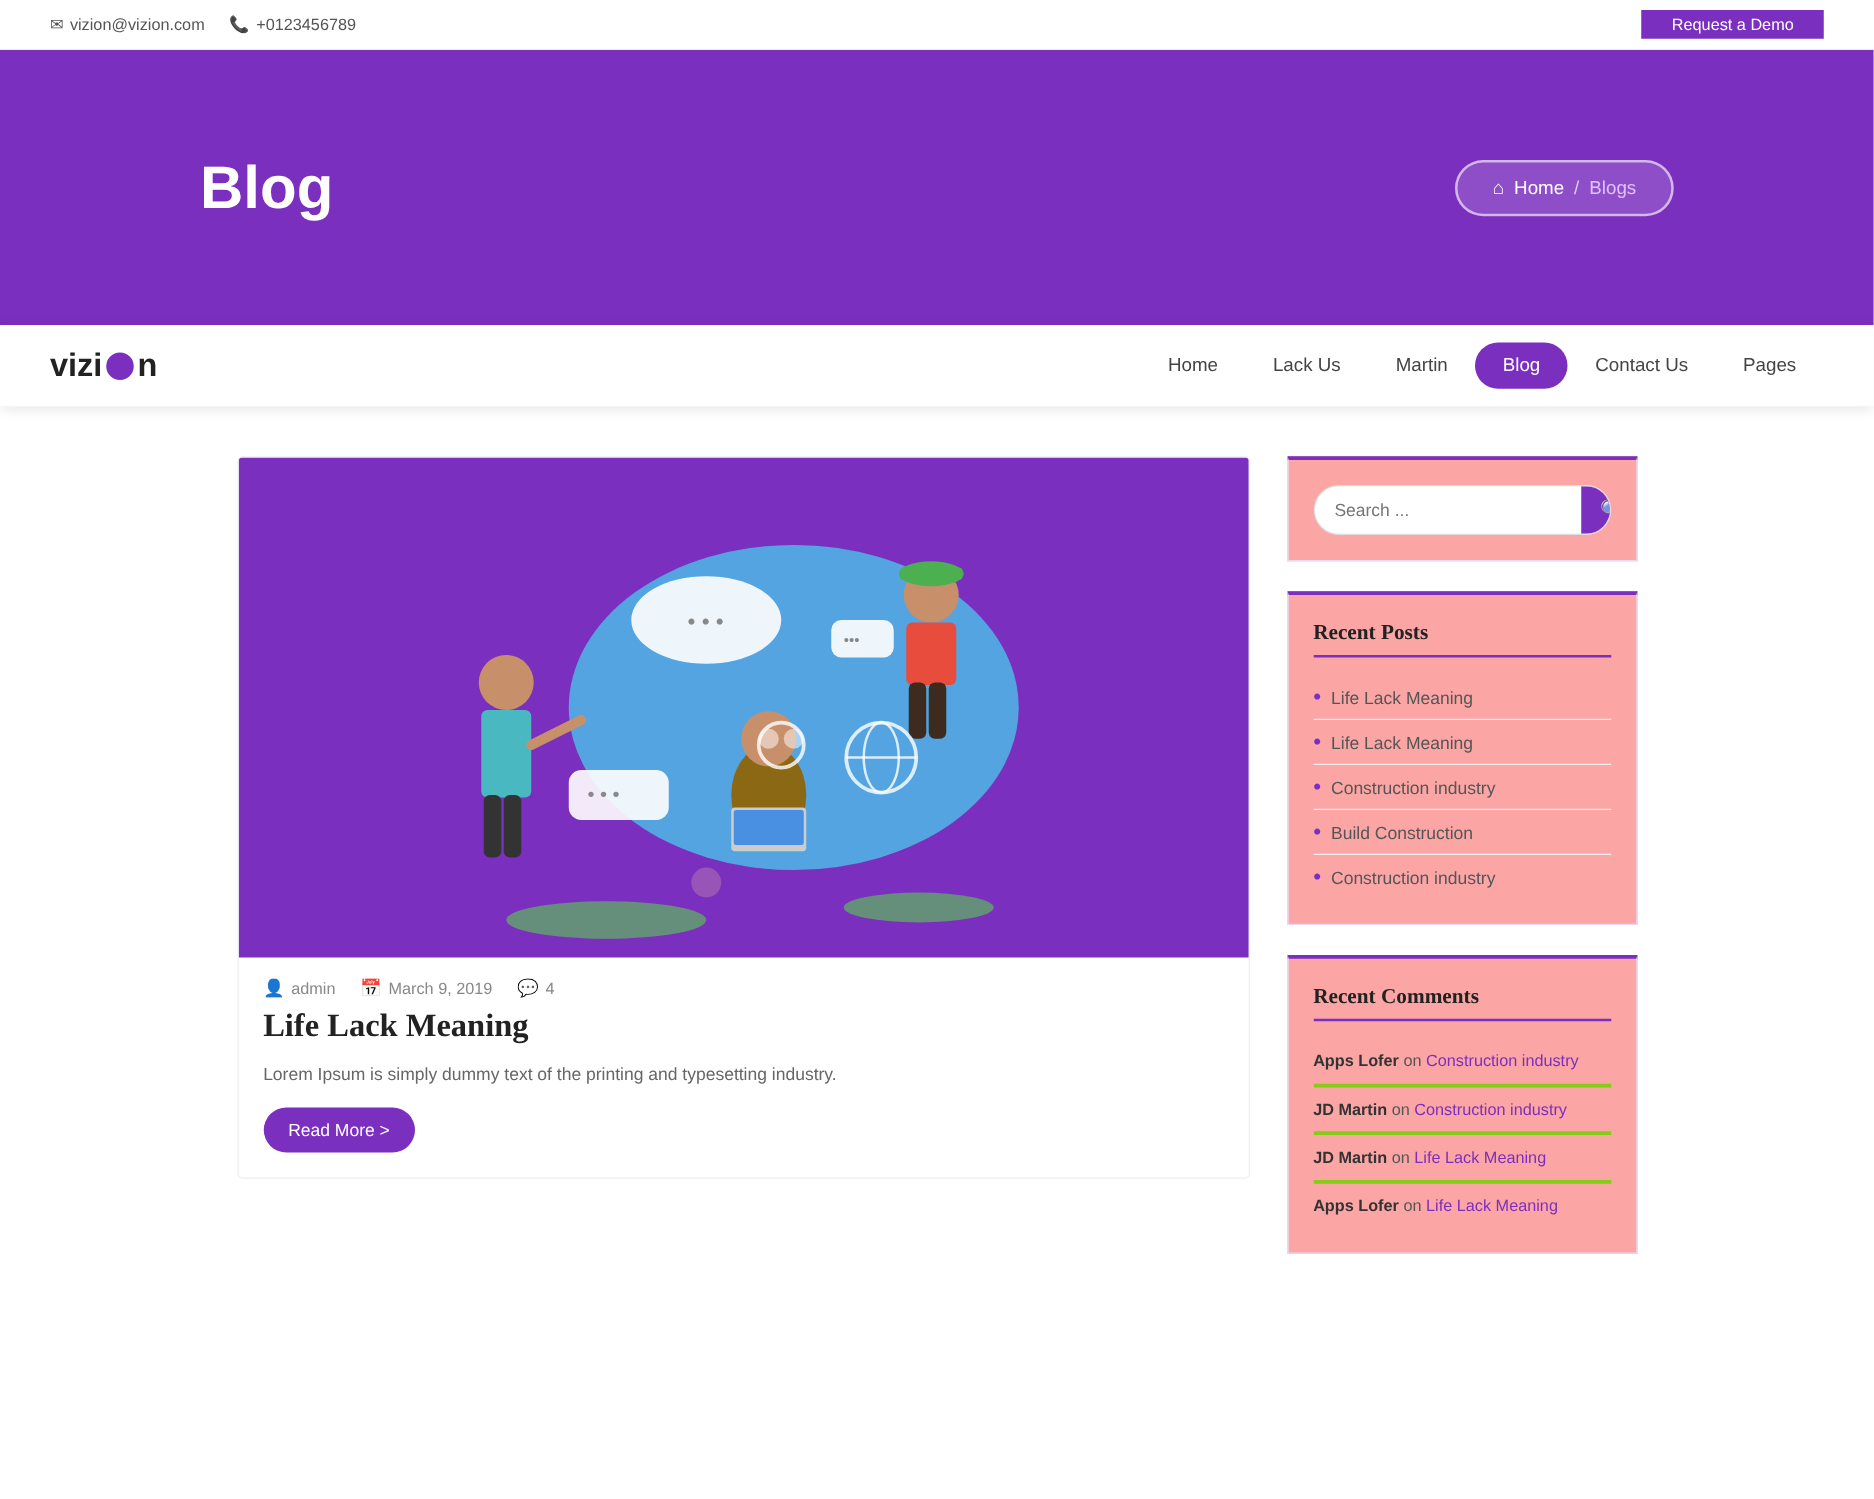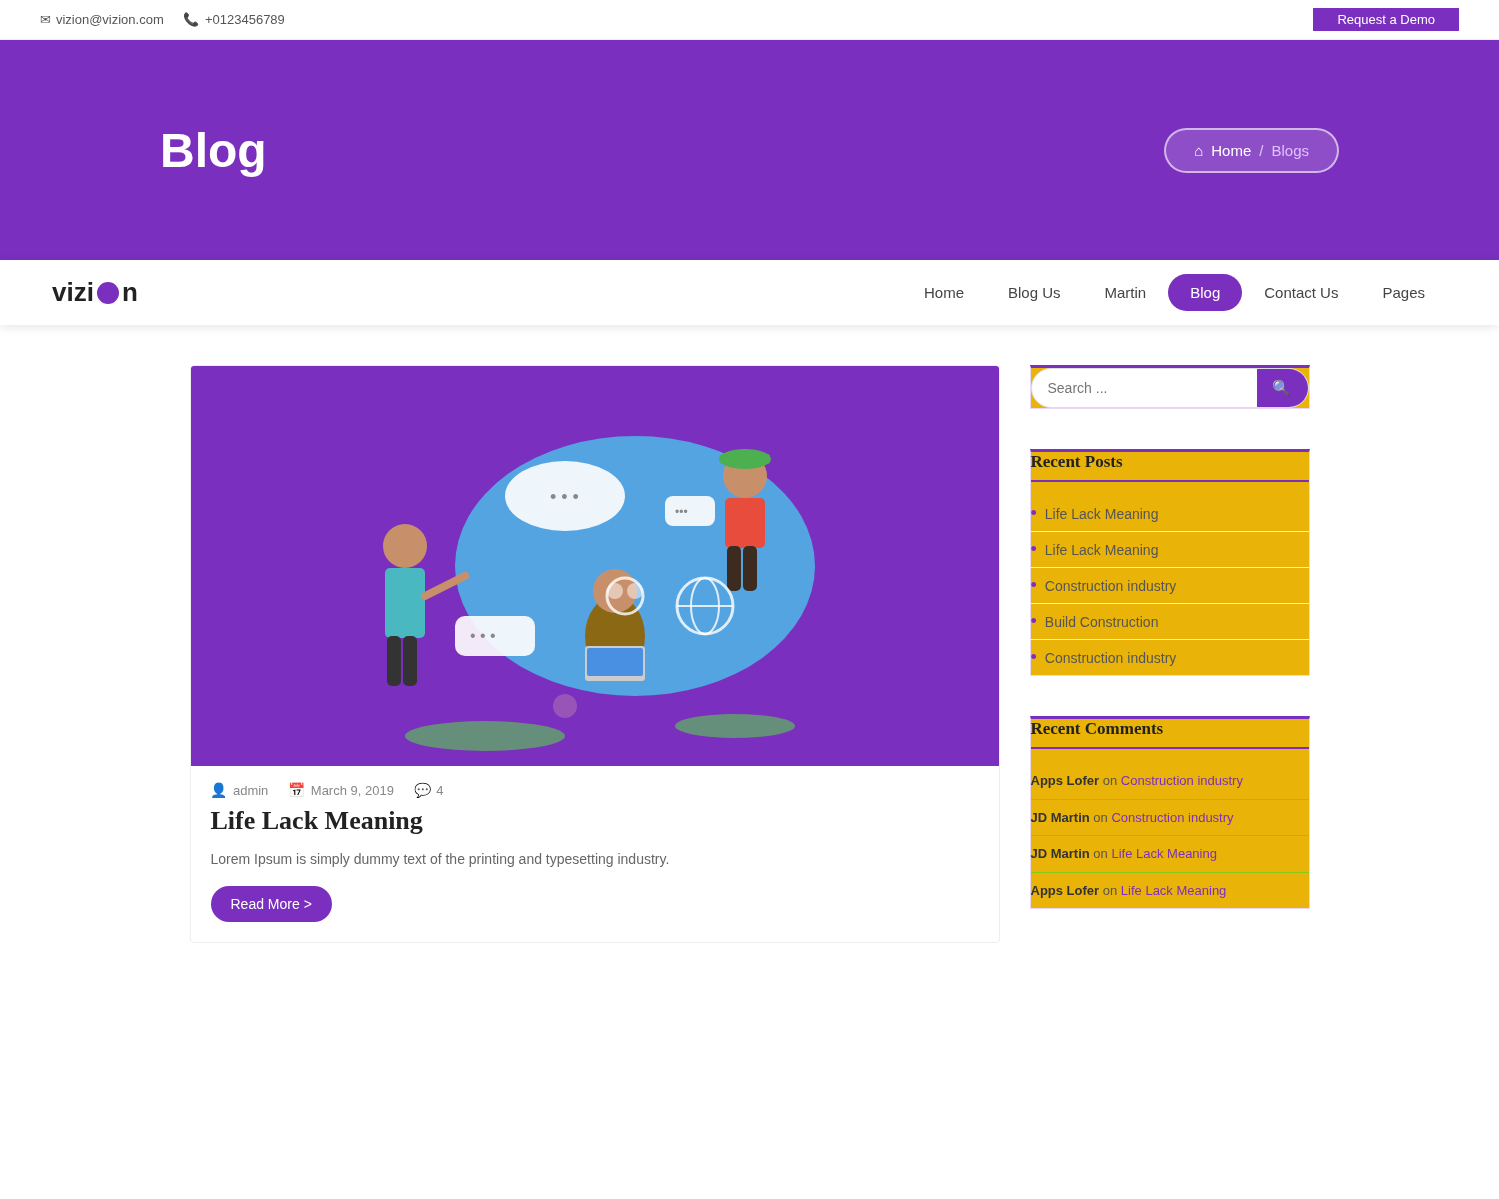--- a/index.html
+++ b/index.html
@@ -52,21 +52,21 @@
       font-size: 15px;
     }
     .breadcrumb-pill a { color: #fff; text-decoration: none; }
     .breadcrumb-pill .sep { color: rgba(255,255,255,0.7); }
     .breadcrumb-pill .current { color: #e0c0ff; }
 
     
     .navbar {
       background: #fff;
       box-shadow: 0 2px 10px rgba(0,0,0,0.1);
-      padding: 0 52px;
+      padding: 0 40px;
       display: flex;
       justify-content: space-between;
       align-items: center;
       height: 65px;
       position: sticky;
       top: 0;
       z-index: 100;
     }
     .logo {
       font-size: 26px;
@@ -171,22 +171,23 @@
       border: none;
       text-decoration: none;
       text-align: center;
     }
 
     
     .sidebar { width: 280px; flex-shrink: 0; }
     .sidebar-widget {
       border: 1px solid #e8d8f5;
       border-top: 3px solid #7b2fbe;
-      margin-bottom: 40px;
-      background: #eab308;
+      padding: 20px;
+      margin-bottom: 24px;
+      background: #fca5a5;
     }
     .search-box {
       display: flex;
       align-items: center;
       border: 1px solid #ddd;
       border-radius: 25px;
       overflow: hidden;
       background: #fff;
     }
     .search-box input {
@@ -235,21 +236,21 @@
     .recent-posts-list li a {
       color: #555;
       text-decoration: none;
     }
 
     .comments-list { list-style: none; }
     .comments-list li {
       padding: 8px 0;
       font-size: 13px;
       color: #555;
-      border-bottom: 1px solid #84cc16;
+      border-bottom: 3px solid #84cc16;
       line-height: 1.5;
     }
     .comments-list li:last-child { border-bottom: none; }
     .comments-list .commenter { font-weight: bold; color: #333; }
     .comments-list .post-link { color: #7b2fbe; text-decoration: none; }
   </style>
 </head>
 <body>
 
 <div class="top-bar">
@@ -280,21 +281,21 @@
   <div class="logo">
     <span>vizi</span>
     <span class="logo-brain"></span>
     <span>n</span>
   </div>
   <ul class="nav-links">
     <li>
       <a href="#">Home</a>
     </li>
     <li>
-      <a href="#">Blog Us</a>
+      <a href="#">Lack Us</a>
     </li>
     <li>
       <a href="#">Martin</a>
     </li>
     <li class="active">
       <a href="#">Blog</a>
     </li>
     <li>
       <a href="#">Contact Us</a>
     </li>

